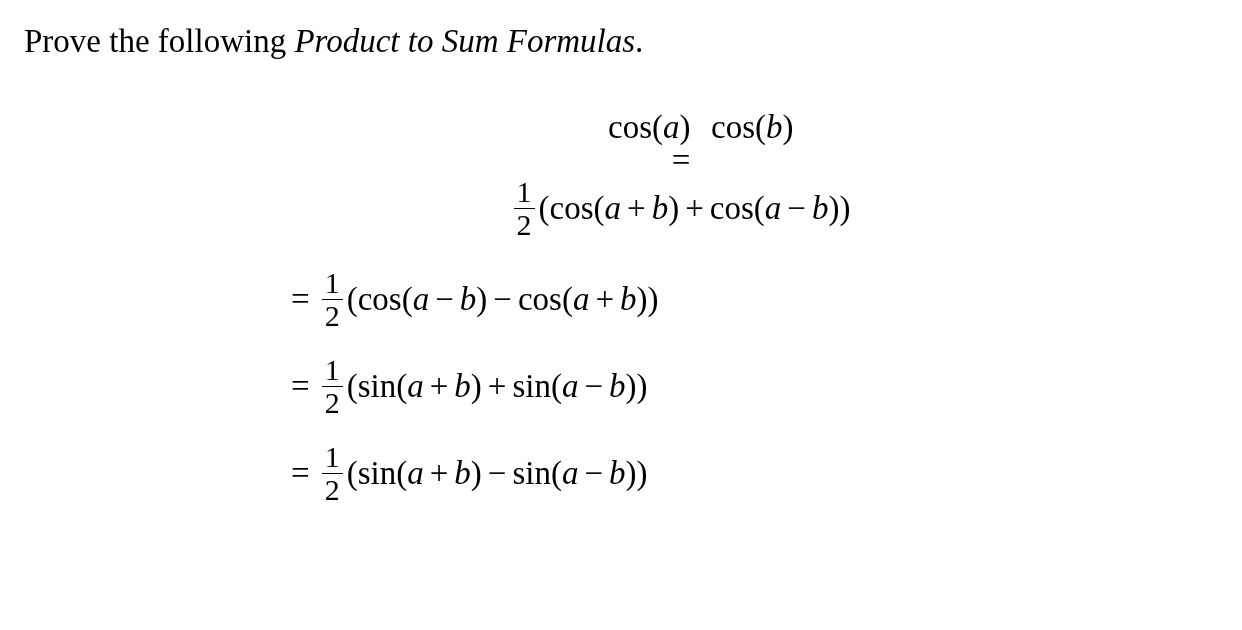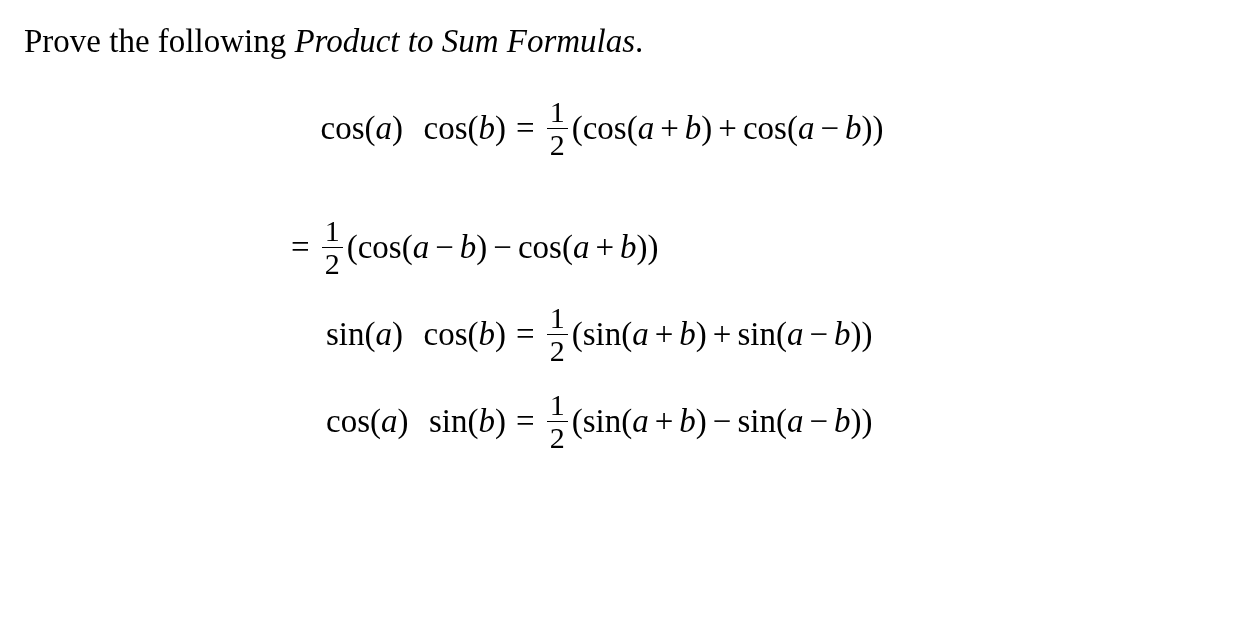--- a/index.html
+++ b/index.html
@@ -11,21 +11,21 @@
       width: 1242px;
       height: 630px;
       background: #ffffff;
       font-family: 'Times New Roman', 'Latin Modern Roman', serif;
       color: #000000;
       padding: 18px 24px;
     }
     .prompt {
       font-size: 33px;
       line-height: 1.4;
-      margin-bottom: 33px;
+      margin-bottom: 47px;
     }
     .italic {
       font-style: italic;
     }
     .equations {
       display: flex;
       flex-direction: column;
       align-items: center;
       gap: 24px;
       width: 100%;
@@ -74,21 +74,22 @@
     .mi {
       font-style: italic;
     }
     .op {
       padding: 0 6px;
     }
     .paren {
       font-style: normal;
     }
     .eq-row.extra-gap {
-      margin-bottom: 32px;
+      margin-bottom: 4px;
+      flex-direction: column;
     }
   </style>
 </head>
 <body>
 
 <div class="prompt">
   <span>Prove the following </span><span class="italic">Product to Sum Formulas</span><span>.</span>
 </div>
 
 <div class="equations">
@@ -142,25 +143,20 @@
         <span class="paren">(</span>
         <span class="mi">a</span>
         <span class="op">+</span>
         <span class="mi">b</span>
         <span class="paren">)</span>
         <span class="paren">)</span>
     </span>
   </div>
 
   <div class="eq-row">
-    <span class="lhs">
-      <span class="rm">sin</span><span class="paren">(</span><span class="mi">a</span><span class="paren">)</span>
-      <span style="display:inline-block;width:4px;"></span>
-      <span class="rm">cos</span><span class="paren">(</span><span class="mi">b</span><span class="paren">)</span>
-    </span>
     <span class="eqsign">=</span>
     <span class="rhs">
       <span class="frac">
         <span class="num">1</span>
         <span class="den">2</span>
       </span>
       <span class="paren">(</span>
         <span class="rm">sin</span>
         <span class="paren">(</span>
         <span class="mi">a</span>
@@ -172,25 +168,20 @@
         <span class="paren">(</span>
         <span class="mi">a</span>
         <span class="op">−</span>
         <span class="mi">b</span>
         <span class="paren">)</span>
         <span class="paren">)</span>
     </span>
   </div>
 
   <div class="eq-row">
-    <span class="lhs">
-      <span class="rm">cos</span><span class="paren">(</span><span class="mi">a</span><span class="paren">)</span>
-      <span style="display:inline-block;width:4px;"></span>
-      <span class="rm">sin</span><span class="paren">(</span><span class="mi">b</span><span class="paren">)</span>
-    </span>
     <span class="eqsign">=</span>
     <span class="rhs">
       <span class="frac">
         <span class="num">1</span>
         <span class="den">2</span>
       </span>
       <span class="paren">(</span>
         <span class="rm">sin</span>
         <span class="paren">(</span>
         <span class="mi">a</span>

